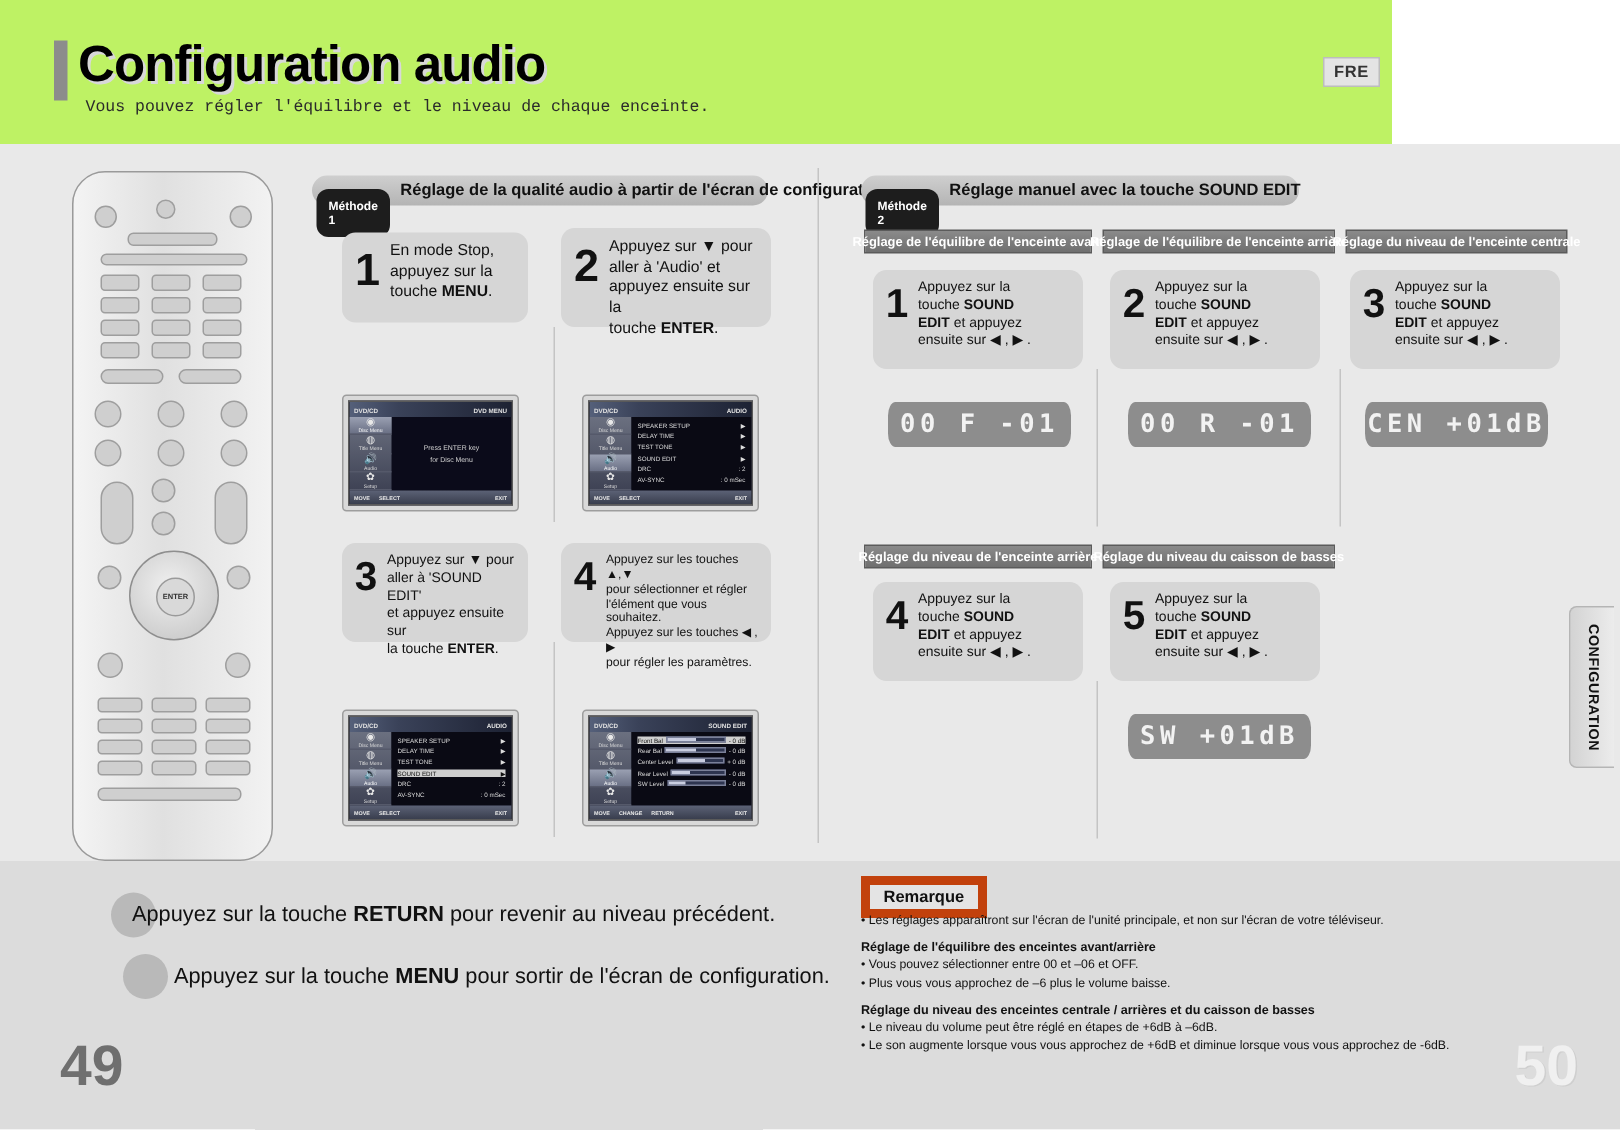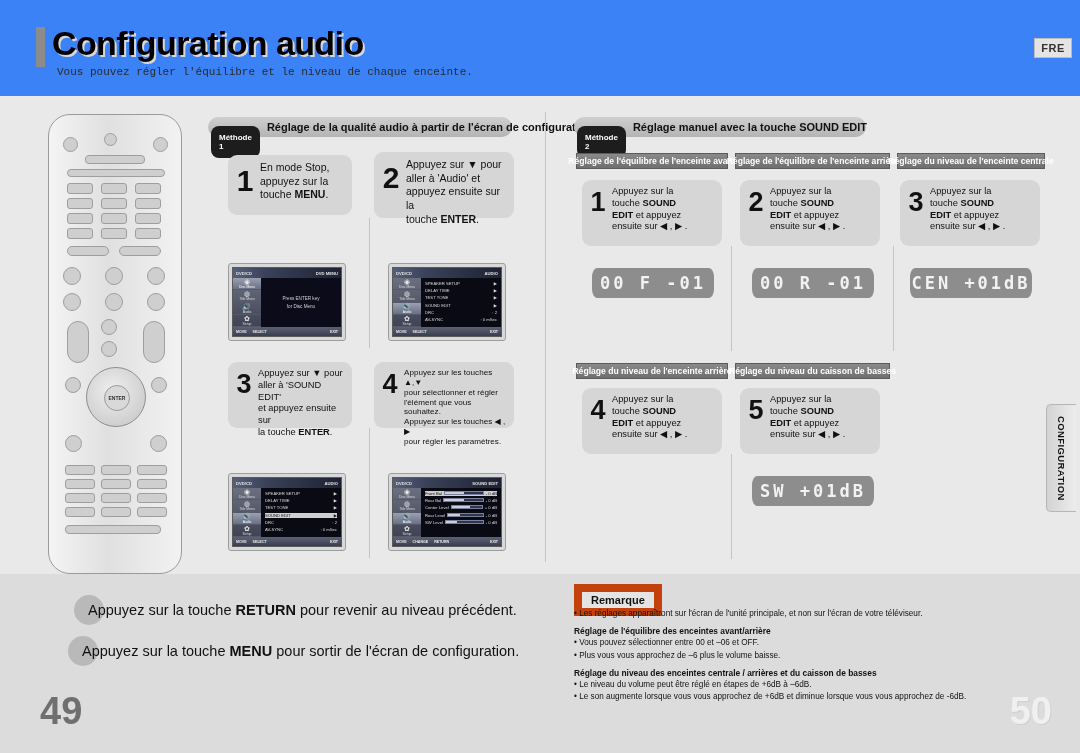--- a/index.html
+++ b/index.html
@@ -5,21 +5,21 @@
   * { box-sizing: border-box; margin: 0; padding: 0; }
   html, body {
     width: 1080px; height: 753px;
     font-family: "Liberation Sans", sans-serif;
     background: #ffffff;
     overflow: hidden;
   }
   .page { position: relative; width: 1080px; height: 753px; background: #fff; }
 
   
-  .header { position: absolute; left: 0; top: 0; width: 1080px; height: 96px; background: #3b82f6; }
+  .header { position: absolute; left: 0; top: 0; width: 928px; height: 96px; background: #bef264; }
   .title-bar { position: absolute; left: 36px; top: 27px; width: 9px; height: 40px; background: #8c8c8c; }
   .page-title {
     position: absolute; left: 52px; top: 24px;
     font-size: 34px; font-weight: bold; color: #000;
     letter-spacing: -0.6px;
     text-shadow: 2px 2px 0 #d8d8d8;
   }
   .page-subtitle {
     position: absolute; left: 57px; top: 66px;
     font-size: 11px; color: #2b2b2b; font-family: Liberation Mono, monospace;
@@ -205,21 +205,21 @@
     background: #b9b9b9; flex: none;
   }
   .instr .itxt {
     margin-left: -16px; font-size: 14.5px; color: #111;
   }
   .instr .itxt b { font-weight: bold; }
 
   
   .remarque-label {
     position: absolute; left: 574px; top: 584px;
-    padding: 2px 9px; border: 8px solid #c2410c; background: #e4e4e4;
+    padding: 2px 9px; border: 6px solid #c2410c; background: #e4e4e4;
     font-size: 11px; font-weight: bold; color: #111;
   }
   .note-list { position: absolute; left: 574px; top: 608px; width: 486px; }
   .note-li { font-size: 8.2px; color: #111; line-height: 1.5; }
   .note-li.b { font-weight: normal; }
   .note-h { font-size: 8.4px; font-weight: bold; color:#111; margin-top:6px; margin-bottom:1px; }
 
   
   .pnum-left {
     position: absolute; left: 40px; top: 690px;
@@ -598,21 +598,21 @@
   <div class="lcd" style="left:752px;top:476px;width:122px;">SW +01dB</div>
 
   <div class="vline" style="left:731px;top:246px;height:105px;"></div>
   <div class="vline" style="left:893px;top:246px;height:105px;"></div>
   <div class="vline" style="left:731px;top:454px;height:105px;"></div>
 
   <div class="instr" style="left:74px;top:595px;">
     <div class="bullet"></div>
     <div class="itxt">Appuyez sur la touche <b>RETURN</b> pour revenir au niveau précédent.</div>
   </div>
-  <div class="instr" style="left:68px;top:636px;">
+  <div class="instr" style="left:82px;top:636px;gap:20px;">
     <div class="bullet"></div>
     <div class="itxt">Appuyez sur la touche <b>MENU</b> pour sortir de l'écran de configuration.</div>
   </div>
 
   <div class="remarque-label">Remarque</div>
   <div class="note-list">
     <div class="note-li b">• <span>Les réglages apparaîtront sur l'écran de l'unité principale, et non sur l'écran de votre téléviseur.</span></div>
     <div class="note-h">Réglage de l'équilibre des enceintes avant/arrière</div>
     <div class="note-li">• <span>Vous pouvez sélectionner entre 00 et –06 et OFF.</span></div>
     <div class="note-li">• <span>Plus vous vous approchez de –6 plus le volume baisse.</span></div>

